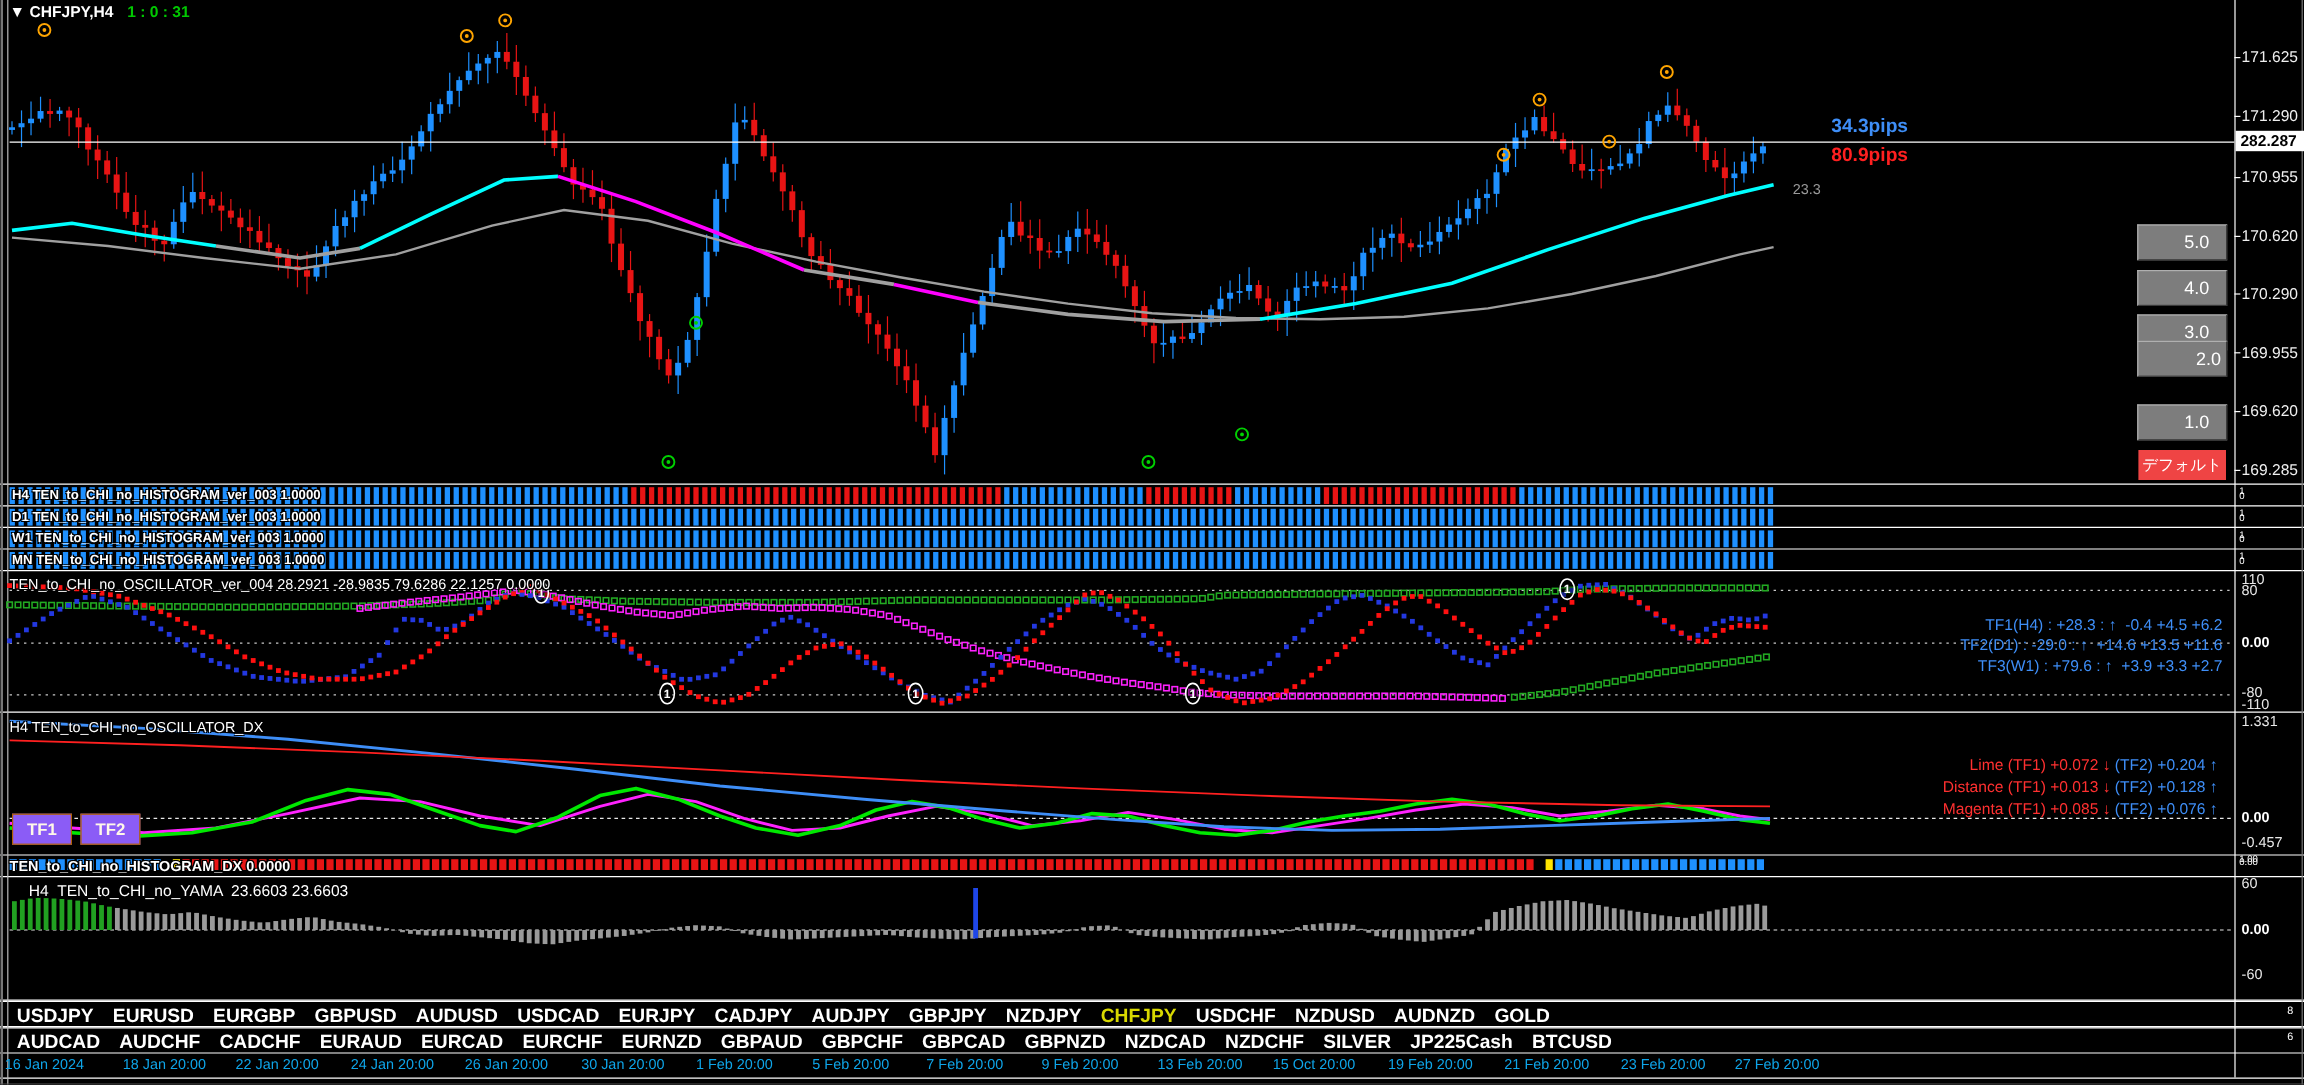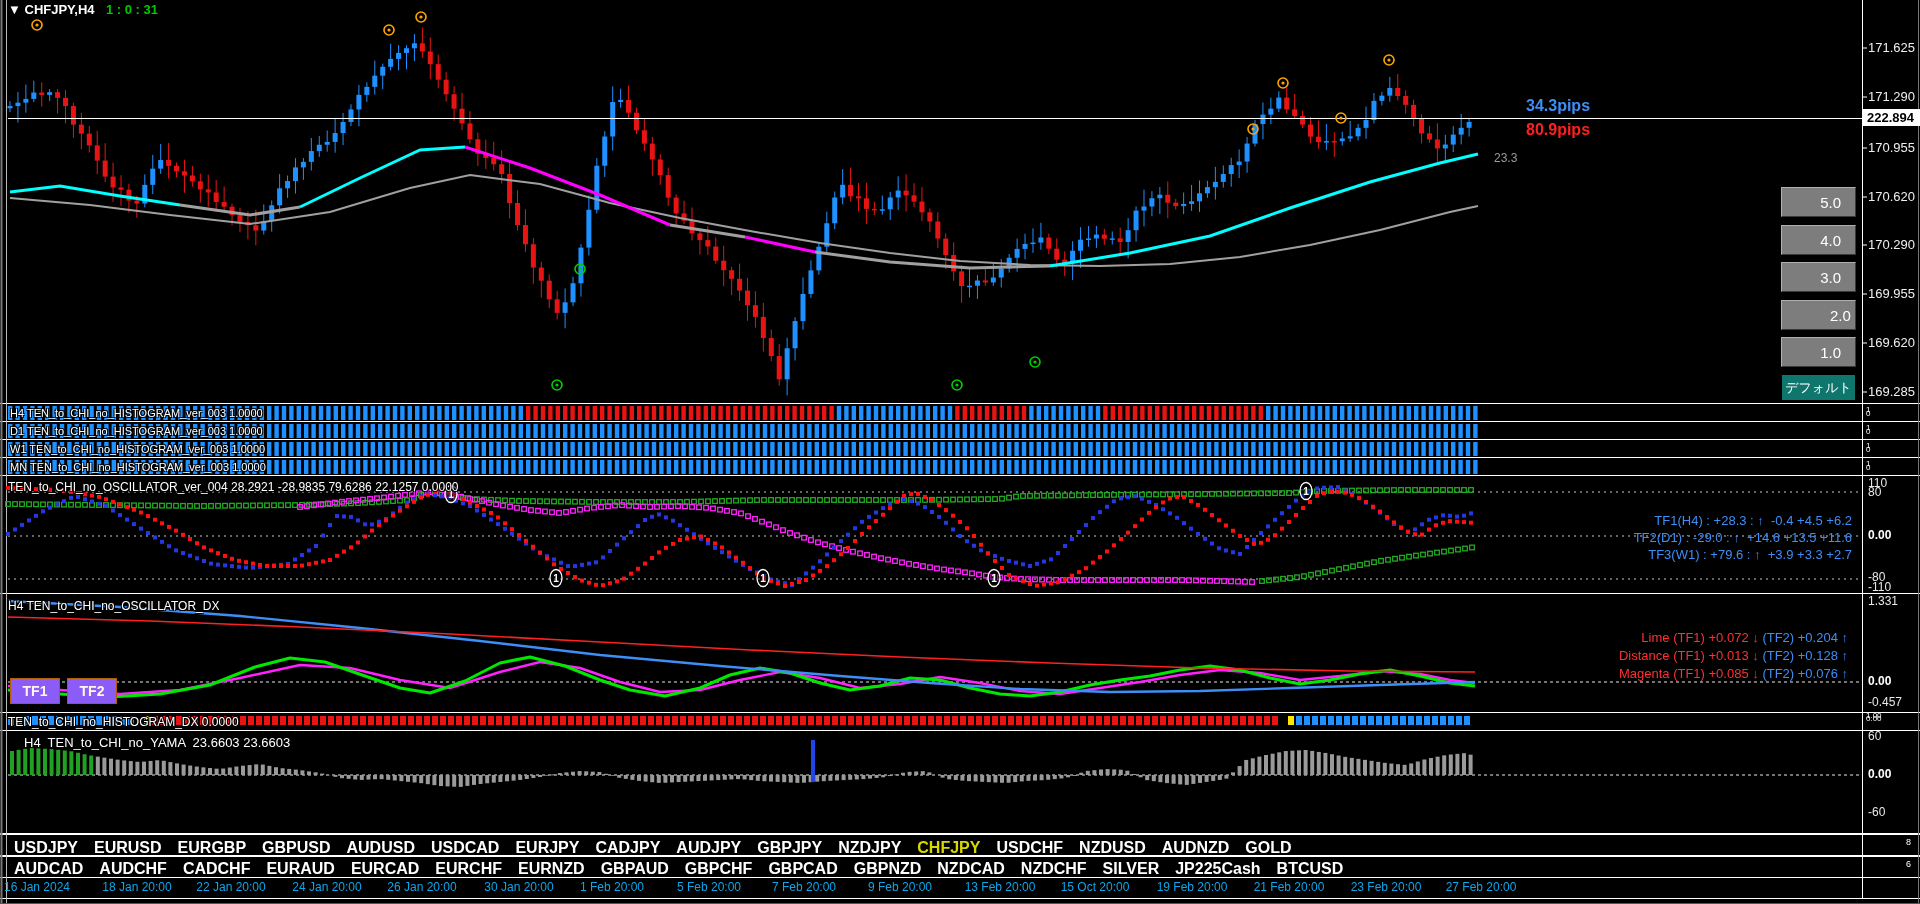--- a/index.html
+++ b/index.html
@@ -14,23 +14,23 @@
   .sub-title{color:#fff;font-size:19px;text-align:right;margin-top:2px;}
   .pips-up{color:#3e8ef7;font-size:16px;font-weight:bold;}
   .pips-dn{color:#ff2020;font-size:16px;font-weight:bold;}
   .dist{color:#9a9a9a;font-size:12px;}
   .pricelbl{color:#efefef;font-size:13px;}
   .pricecur{background:#fff;color:#000;font-size:13px;font-weight:bold;padding:1px 4px;}
   .zoombtn{width:75px;height:30px;background:#7d7d7d;color:#fff;font-size:15px;
       text-align:right;padding-right:14px;line-height:30px;box-sizing:border-box;
       border-top:1px solid #b0b0b0;border-left:1px solid #b0b0b0;
       border-right:1px solid #3a3a3a;border-bottom:1px solid #3a3a3a;cursor:pointer;}
-  .defbtn{width:73px;height:25px;background:#0f766e;color:#fff;font-size:13px;
+  .defbtn{width:73px;height:25px;background:#ef4444;color:#fff;font-size:13px;
       text-align:center;line-height:25px;cursor:pointer;}
-  .striplbl{color:#fff;font-size:11px;font-weight:normal;text-shadow:1px 1px 0 #000,-1px -1px 0 #000,1px -1px 0 #000,-1px 1px 0 #000;text-align:right;}
+  .striplbl{color:#fff;font-size:11px;font-weight:bold;text-shadow:1px 1px 0 #000,-1px -1px 0 #000,1px -1px 0 #000,-1px 1px 0 #000;text-align:right;}
   .panelhdr{color:#fff;font-size:12px;text-shadow:1px 1px 0 #000,-1px -1px 0 #000,1px -1px 0 #000,-1px 1px 0 #000;}
   .tfline{color:#3e8ef7;font-size:13px;text-align:right;line-height:17px;}
   .legendline{font-size:13px;text-align:right;line-height:18px;}
   .legendline .r{color:#ff3030;} .legendline .b{color:#3e8ef7;}
   .scalelbl{color:#e8e8e8;font-size:12px;} .scalelbl.bold{color:#fff;font-weight:bold;}
   .tfbtn{width:48px;height:24px;background:#8b5cf6;border:1px solid #b05f00;color:#fff8e8;
       font-size:14px;font-weight:bold;text-align:center;line-height:24px;cursor:pointer;}
   .symrow{display:flex;gap:16px;color:#fff;font-size:16px;font-weight:bold;padding-left:14px;}
   .symrow .sym{cursor:pointer;}
   .symrow .active{color:#d8d800;}
@@ -2561,27 +2561,27 @@
 
   <div id="priceaxis">
       <div class="abs pricelbl txt" style="left:1868px;top:40px;">171.625</div>
       <div class="abs pricelbl txt" style="left:1868px;top:89px;text-align:right;">171.290</div>
       <div class="abs pricelbl txt" style="left:1868px;top:140px;">170.955</div>
       <div class="abs pricelbl txt" style="left:1868px;top:189px;">170.620</div>
       <div class="abs pricelbl txt" style="left:1868px;top:237px;">170.290</div>
       <div class="abs pricelbl txt" style="left:1868px;top:286px;">169.955</div>
       <div class="abs pricelbl txt" style="left:1868px;top:335px;">169.620</div>
       <div class="abs pricelbl txt" style="left:1868px;top:384px;">169.285</div>
-      <div class="abs pricecur txt" style="left:1863px;top:109px;width:50px;">222.894</div>
+      <div class="abs pricecur txt" style="left:1863px;top:109px;width:50px;">282.287</div>
     </div>
   <div id="zoombtns">
       <div class="abs zoombtn txt" style="left:1781px;top:187px;">5.0</div>
       <div class="abs zoombtn txt" style="left:1781px;top:225px;">4.0</div>
       <div class="abs zoombtn txt" style="left:1781px;top:262px;">3.0</div>
-      <div class="abs zoombtn txt" style="left:1781px;top:300px;padding-left:48px;">2.0</div>
+      <div class="abs zoombtn txt" style="left:1781px;top:284px;padding-left:48px;">2.0</div>
       <div class="abs zoombtn txt" style="left:1781px;top:337px;">1.0</div>
       <div class="abs defbtn txt" style="left:1782px;top:375px;">デフォルト</div>
     </div>
   <div id="striplabels">
       <div class="abs striplbl txt" style="left:10px;top:407px;">H4 TEN_to_CHI_no_HISTOGRAM_ver_003 1.0000</div>
       <div class="abs miniscale" style="left:1866px;top:408px;width:10px;height:10px;">
         <div style="position:absolute;left:0;top:0px;">1</div>
         <div style="position:absolute;left:0;top:4px;">0</div>
       </div>
       <div class="abs striplbl txt" style="left:10px;top:425px;">D1 TEN_to_CHI_no_HISTOGRAM_ver_003 1.0000</div>

